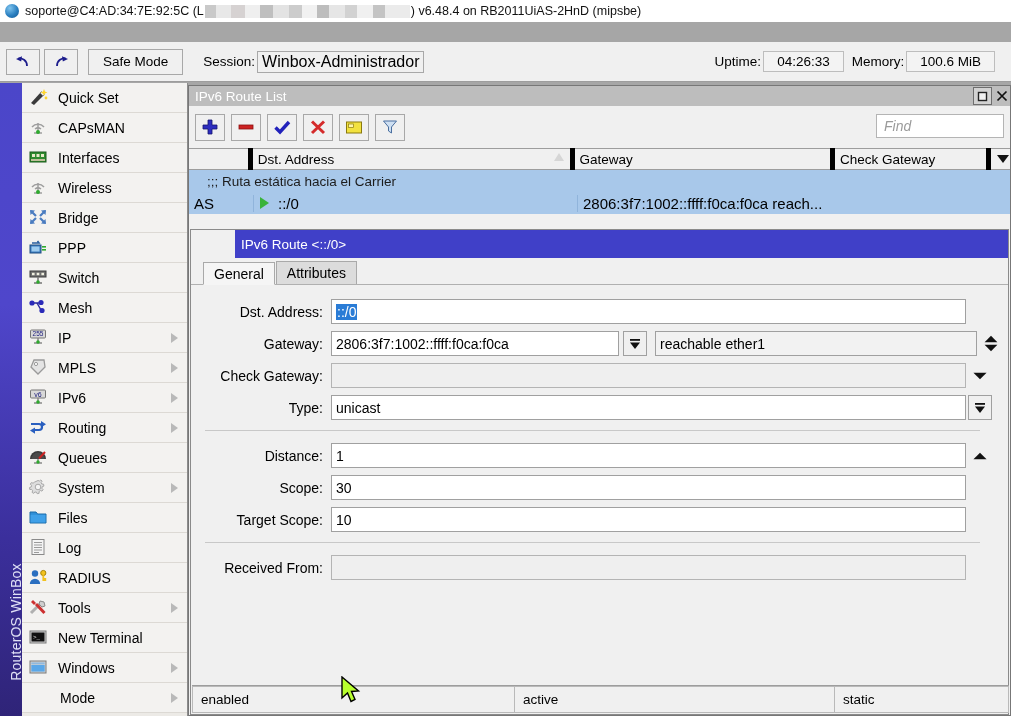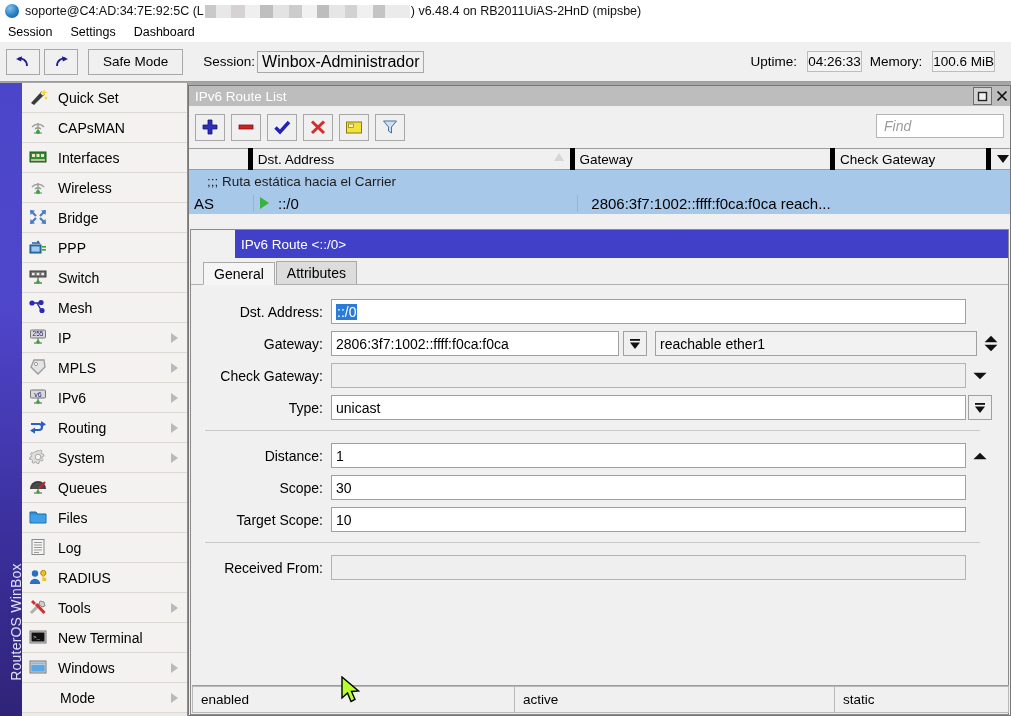--- a/index.html
+++ b/index.html
@@ -72,21 +72,21 @@
     display: flex; align-items: center; font-size: 13.5px;
   }
   .session-label { margin-left: 20px; font-size: 13.5px; }
   .session-box {
     height: 22px; border: 1px solid #a8a8a8; background: #f0f0f0;
     padding: 0 4px; display: flex; align-items: center; font-size: 16px; margin-left: 2px;
   }
   .tb-right { margin-left: auto; display: flex; align-items: center; font-size: 13.5px; padding-right: 2px;}
   .val-box {
     height: 21px; border: 1px solid #bdbdbd; background: #f3f3f3;
-    padding: 0 0; display: flex; align-items: center; margin-left: 10px; margin-right: 8px;
+    padding: 0 13px; display: flex; align-items: center; margin-left: 2px; margin-right: 8px;
   }
 
   
   .sidebar {
     position: absolute; left: 0; top: 83px; width: 188px; height: 633px;
     background: #eceae6; border-right: 1px solid #8c8c8c; overflow: hidden;
   }
   .sidebar-strip {
     position: absolute; left: 0; top: 0; width: 22px; height: 633px;
     background: linear-gradient(180deg, #4b46c9 0%, #4f46cb 35%, #3b2f9c 72%, #2f2478 100%);
@@ -165,21 +165,21 @@
   .row-comment {
     height: 22px; background: #a8c8ea; display: flex; align-items: center;
     padding-left: 18px; font-size: 13.5px; color: #1c1c1c;
   }
   .row-data { height: 22px; background: #a8c8ea; display: flex; align-items: center; font-size: 15px; }
   .rd-flags { width: 64px; padding-left: 5px; }
   .rd-dst { width: 324px; display: flex; align-items: center; padding-left: 6px;
             border-left: 1px solid #90b4db; }
   .tri-green { width: 0; height: 0; border-left: 9px solid #39b33a;
     border-top: 6px solid transparent; border-bottom: 6px solid transparent; margin-right: 9px; }
-  .rd-gw { width: 262px; border-left: 1px solid #90b4db; padding-left: 5px; text-align: center; }
+  .rd-gw { width: 262px; border-left: 1px solid #90b4db; padding-left: 5px; }
   .rd-ck { width: 157px; border-left: 1px solid #90b4db; }
 
   
   .dlg {
     position: absolute; left: 1px; top: 143px; width: 819px; height: 486px;
     background: #f0f0f0; border: 1px solid #8a8a8a;
   }
   .dlg-title {
     height: 28px; background: #4040c8; color: #fff; display: flex; align-items: center;
     padding-left: 6px; font-size: 13.5px; margin-left: 44px;
@@ -240,25 +240,20 @@
 
 <div id="app">
 
   <div class="titlebar">
     <div class="app-logo"></div>
     <span class="title-text">soporte@C4:AD:34:7E:92:5C (L</span>
     <span class="masked"></span>
     <span class="title-text">) v6.48.4 on RB2011UiAS-2HnD (mipsbe)</span>
   </div>
 
-  <div class="menubar">
-    <div class="mi">Session</div>
-    <div class="mi">Settings</div>
-    <div class="mi">Dashboard</div>
-  </div>
 
   <div class="toolbar">
     <div class="tb-btn">
       <svg class="ico" width="18" height="16" viewBox="0 0 18 16">
         <path d="M13 12 C13 6, 8 4, 4.5 4.5" stroke="#1d1d8c" stroke-width="1.8" fill="none"></path>
         <polygon points="2,5 8,2.2 7.2,7.5" fill="#1d1d8c"></polygon>
       </svg>
     </div>
     <div class="tb-btn">
       <svg class="ico" width="18" height="16" viewBox="0 0 18 16">
@@ -398,36 +393,36 @@
           <span class="mi-icon"><svg width="20" height="18" viewBox="0 0 20 18">
               <path d="M3 6 h8 a3 3 0 0 1 0 6 h-6" stroke="#2a5fbf" stroke-width="2.2" fill="none"></path>
               <polygon points="13,3 18,6.2 13,9.4" fill="#2a5fbf"></polygon>
               <polygon points="7,9.5 2,12.6 7,15.8" fill="#2a5fbf"></polygon>
             </svg></span>
           <span class="mlabel">Routing</span>
           <span class="arrow-r"></span>
         </div>
         <div class="menu-item">
           <span class="mi-icon"><svg width="20" height="18" viewBox="0 0 20 18">
-              <path d="M10 2.5 l1.6 .5 1.2-1.1 1.3 1.3 -1 1.3 .7 1.5 1.8 .2 .3 1.9 -1.7 .6 -.3 1.6 1.2 1.3 -1.1 1.5 -1.7-.6 -1.3 1 .1 1.8 -1.9 .4 -.8-1.6 -1.6-.1 -1.1 1.4 -1.6-1 .5-1.7 -1-1.3 -1.8 .1 -.3-1.9 1.7-.6 .3-1.6 -1.2-1.3 1.1-1.5 1.7 .6 1.3-1 Z" fill="#dedede" stroke="#a8a8a8" stroke-width="1"></path>
-              <circle cx="10" cy="9" r="2.8" fill="#f4f4f4" stroke="#a8a8a8"></circle>
-            </svg></span>
-          <span class="mlabel">System</span>
-          <span class="arrow-r"></span>
-        </div>
-        <div class="menu-item">
-          <span class="mi-icon"><svg width="20" height="18" viewBox="0 0 20 18">
               <path d="M2 11 A8 8 0 0 1 18 11 Z" fill="#3a3a3a"></path>
               <path d="M3.5 11 A6.5 6.5 0 0 1 16.5 11 Z" fill="#4a4a4a"></path>
               <path d="M11 10.5 L17 4" stroke="#cc2222" stroke-width="2"></path>
               <line x1="10" y1="11" x2="10" y2="15" stroke="#888" stroke-width="1.5"></line>
               <line x1="6" y1="15" x2="14" y2="15" stroke="#888" stroke-width="1.5"></line>
               <circle cx="10" cy="14" r="1.7" fill="#2eaa2e"></circle>
             </svg></span>
           <span class="mlabel">Queues</span>
+        </div>
+        <div class="menu-item">
+          <span class="mi-icon"><svg width="20" height="18" viewBox="0 0 20 18">
+              <path d="M10 2.5 l1.6 .5 1.2-1.1 1.3 1.3 -1 1.3 .7 1.5 1.8 .2 .3 1.9 -1.7 .6 -.3 1.6 1.2 1.3 -1.1 1.5 -1.7-.6 -1.3 1 .1 1.8 -1.9 .4 -.8-1.6 -1.6-.1 -1.1 1.4 -1.6-1 .5-1.7 -1-1.3 -1.8 .1 -.3-1.9 1.7-.6 .3-1.6 -1.2-1.3 1.1-1.5 1.7 .6 1.3-1 Z" fill="#dedede" stroke="#a8a8a8" stroke-width="1"></path>
+              <circle cx="10" cy="9" r="2.8" fill="#f4f4f4" stroke="#a8a8a8"></circle>
+            </svg></span>
+          <span class="mlabel">System</span>
+          <span class="arrow-r"></span>
         </div>
         <div class="menu-item">
           <span class="mi-icon"><svg width="20" height="18" viewBox="0 0 20 18">
               <path d="M2 4 h6 l1.6 2 H18 v9 H2 Z" fill="#2f8fd8" stroke="#1d6ca8"></path>
               <path d="M2.6 6.8 h14.8 v7.6 H2.6 Z" fill="#3fa0e8"></path>
             </svg></span>
           <span class="mlabel">Files</span>
         </div>
         <div class="menu-item">
           <span class="mi-icon"><svg width="20" height="18" viewBox="0 0 20 18">

